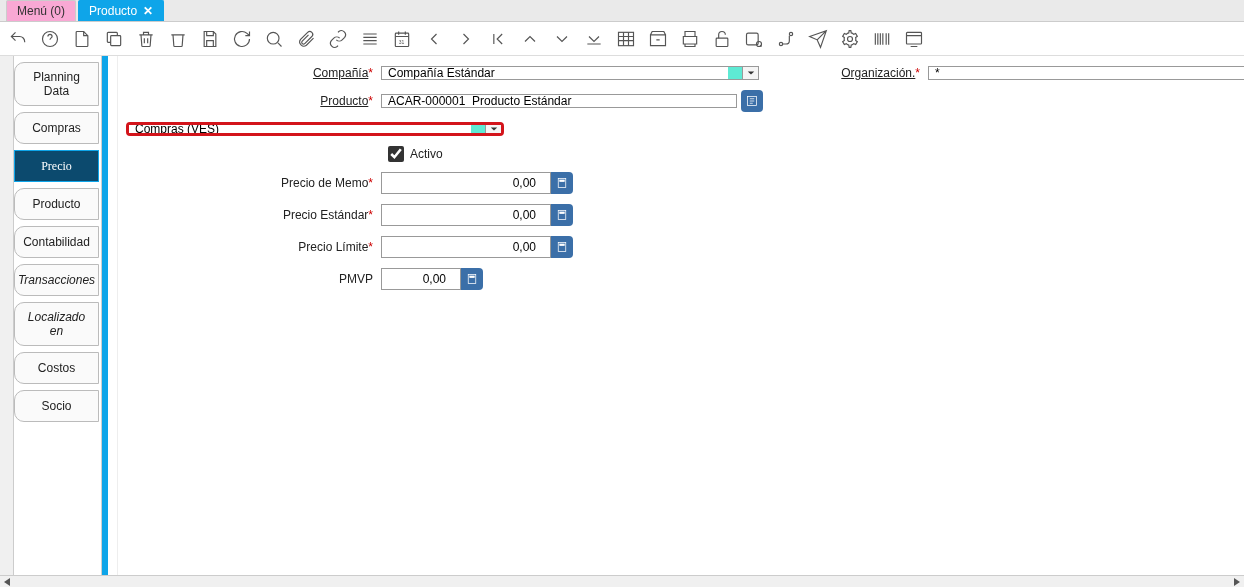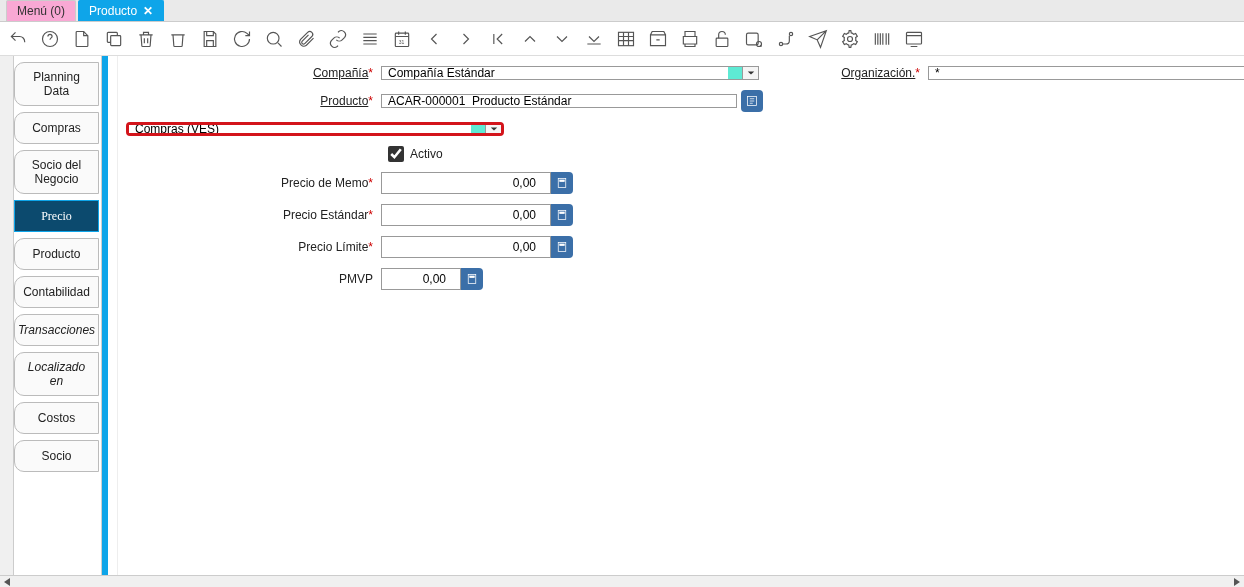--- a/index.html
+++ b/index.html
@@ -220,21 +220,20 @@
         <path d="M3 8h18M8 21h8"></path>
       </svg>
     </div>
 </div>
 
 <div class="main">
   <div class="leftcol"></div>
   <div class="sidenav">
     <div class="navbtn tall">Planning Data</div>
     <div class="navbtn">Compras</div>
-    <div class="navbtn tall">Socio del Negocio</div>
     <div class="navbtn sel">Precio</div>
     <div class="navbtn">Producto</div>
     <div class="navbtn">Contabilidad</div>
     <div class="navbtn ital">Transacciones</div>
     <div class="navbtn tall ital">Localizado en</div>
     <div class="navbtn">Costos</div>
     <div class="navbtn">Socio</div>
   </div>
   <div class="vstrip"></div>
   <div class="gutter"></div>

